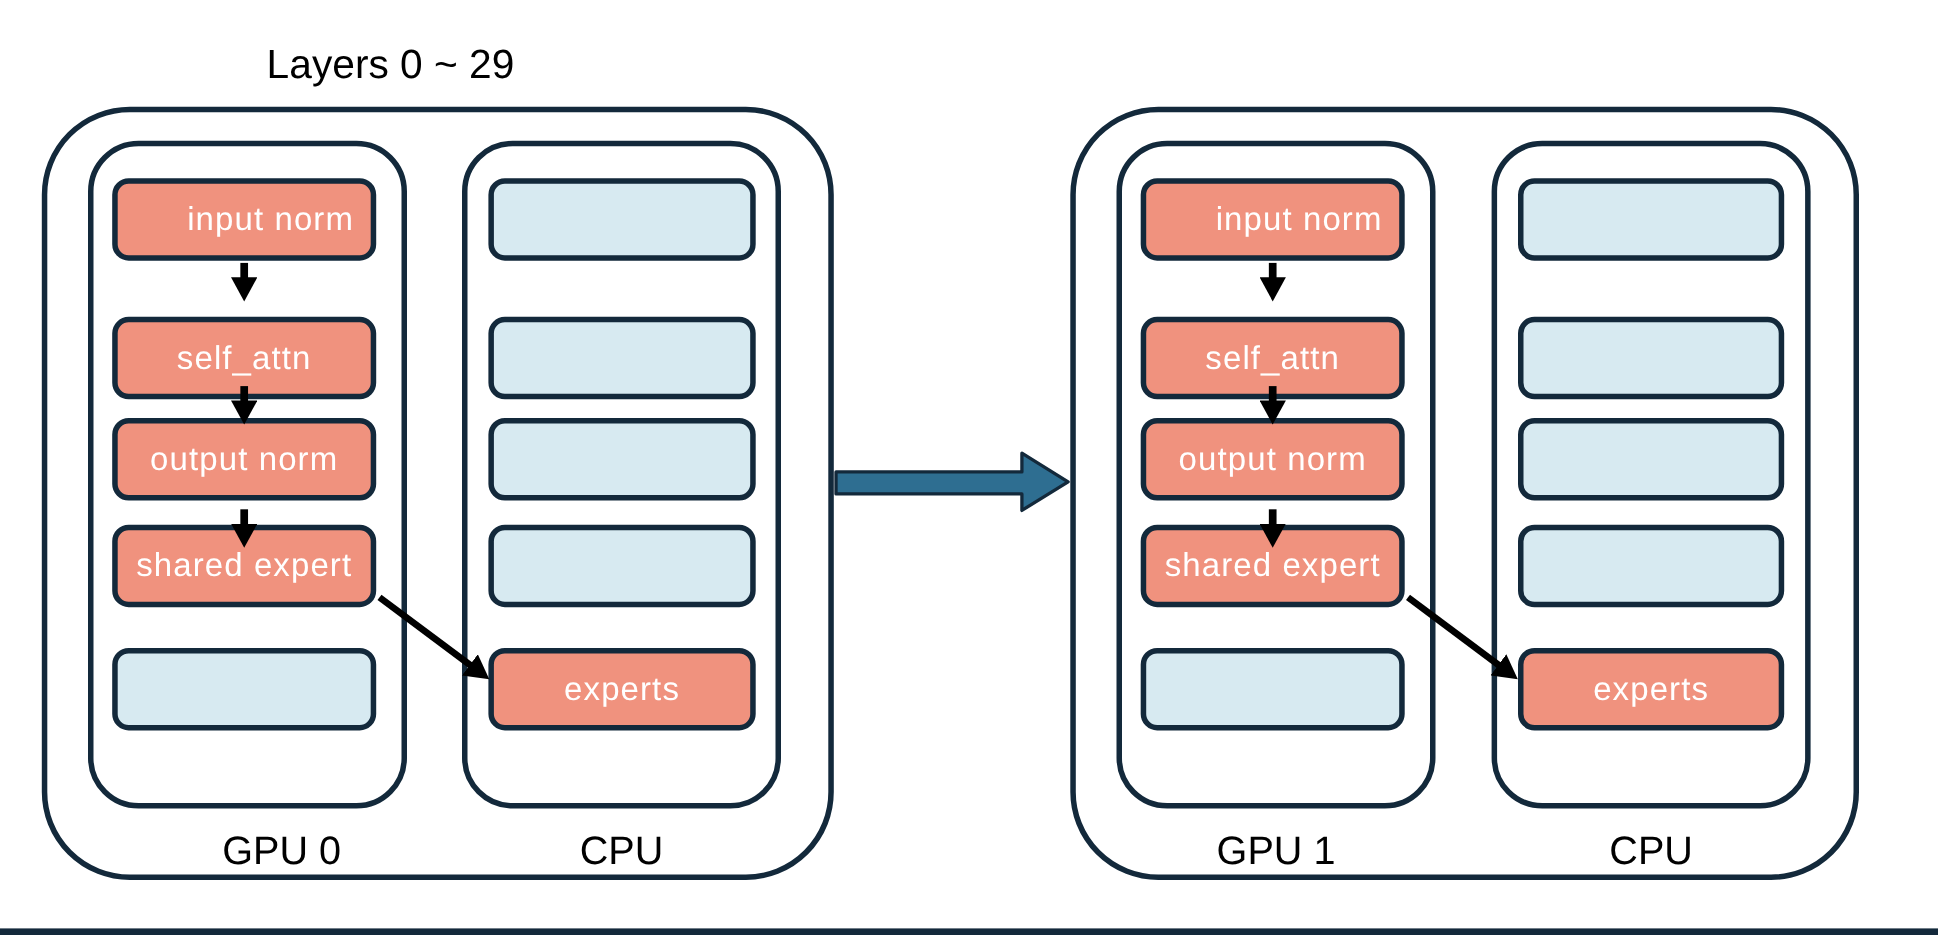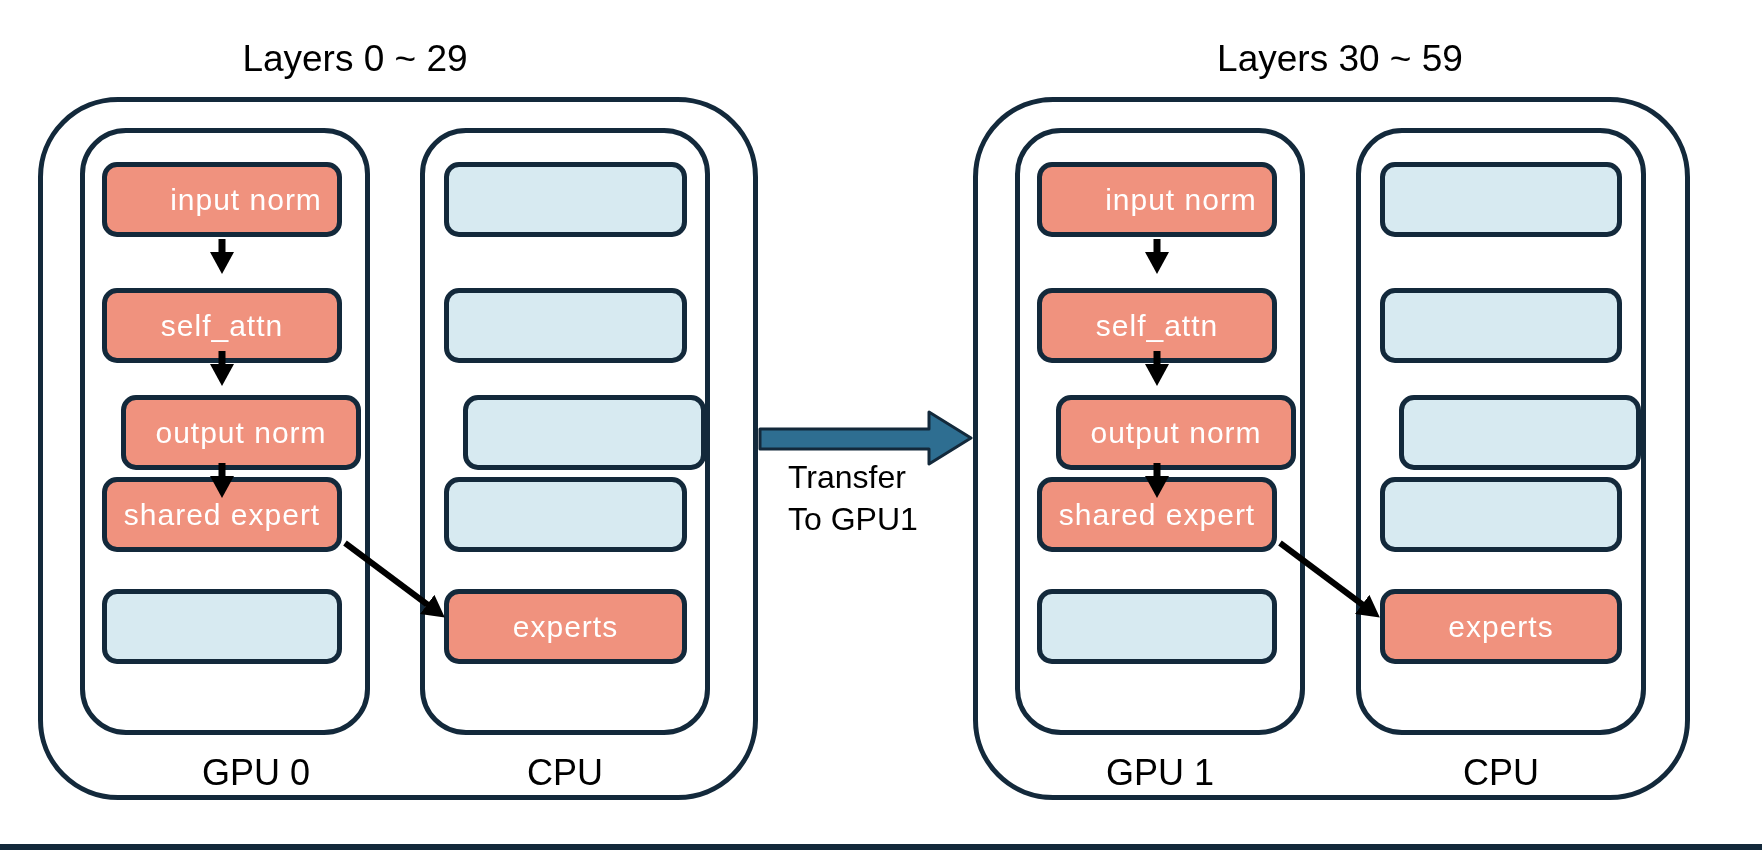--- a/index.html
+++ b/index.html
@@ -38,21 +38,21 @@
     border:5px solid var(--border);border-radius:15px;
     display:flex;align-items:center;justify-content:center;
     font-size:30px;letter-spacing:1px;color:var(--box-label-text);
   }
   .n-act{background:var(--salmon);}
   .n-emp{background:var(--light-blue);}
   .x-gpu-l{left:102px;width:240px;}
   .x-cpu-l{left:444px;width:243px;}
   .x-gpu-r{left:1037px;width:240px;}
   .x-cpu-r{left:1380px;width:242px;}
-  .r0{top:162px;padding-left:48px;}.r1{top:288px;}.r2{top:395px;margin-left:19px;}.r3{top:477px;}.r4{top:589px;}
+  .r0{top:162px;padding-left:48px;}.r1{top:288px;}.r2{top:380px;}.r3{top:477px;}.r4{top:589px;}
   .title{
     position:absolute;top:38px;transform:translateX(-50%);
     font-size:37px;color:var(--title-text);white-space:nowrap;text-align:right;
   }
   .title-l{left:355px;}
   .title-r{left:1340px;}
   .dev-label{
     position:absolute;top:752px;transform:translateX(-50%);
     font-size:36px;color:var(--title-text);white-space:nowrap;
   }
@@ -72,21 +72,20 @@
   .bottom-bar{
     position:absolute;left:0;bottom:0;width:100%;height:6px;background:var(--border);
   }
 </style>
 </head>
 <body>
 
 <div class="canvas">
 
   <div class="title title-l">Layers 0 ~ 29</div>
-  <div class="title title-r">Layers 30 ~ 59</div>
 
   <div class="group group-l"></div>
   <div class="column col-gpu-l"></div>
   <div class="column col-cpu-l"></div>
 
   <div class="node n-act x-gpu-l r0">input norm</div>
   <div class="node n-act x-gpu-l r1">self_attn</div>
   <div class="node n-act x-gpu-l r2">output norm</div>
   <div class="node n-act x-gpu-l r3">shared expert</div>
   <div class="node n-emp x-gpu-l r4"></div>
@@ -112,24 +111,20 @@
 
   <div class="node n-emp x-cpu-r r0"></div>
   <div class="node n-emp x-cpu-r r1"></div>
   <div class="node n-emp x-cpu-r r2"></div>
   <div class="node n-emp x-cpu-r r3"></div>
   <div class="node n-act x-cpu-r r4">experts</div>
 
   <div class="dev-label lbl-gpu-r">GPU 1</div>
   <div class="dev-label lbl-cpu-r">CPU</div>
 
-  <div class="transfer-label">
-    <div>Transfer</div>
-    <div>To GPU1</div>
-  </div>
 
   <svg class="arrow-layer" width="1762" height="850" viewBox="0 0 1762 850">
     <defs>
       <marker id="ah" markerUnits="userSpaceOnUse" markerWidth="30" markerHeight="24" refX="1" refY="12" orient="auto">
         <path class="ah-head" d="M0,0 L22,12 L0,24 Z"></path>
       </marker>
     </defs>
 
     <line class="flow-arrow" x1="222" y1="239" x2="222" y2="253" marker-end="url(#ah)"></line>
     <line class="flow-arrow" x1="222" y1="351" x2="222" y2="365" marker-end="url(#ah)"></line>

